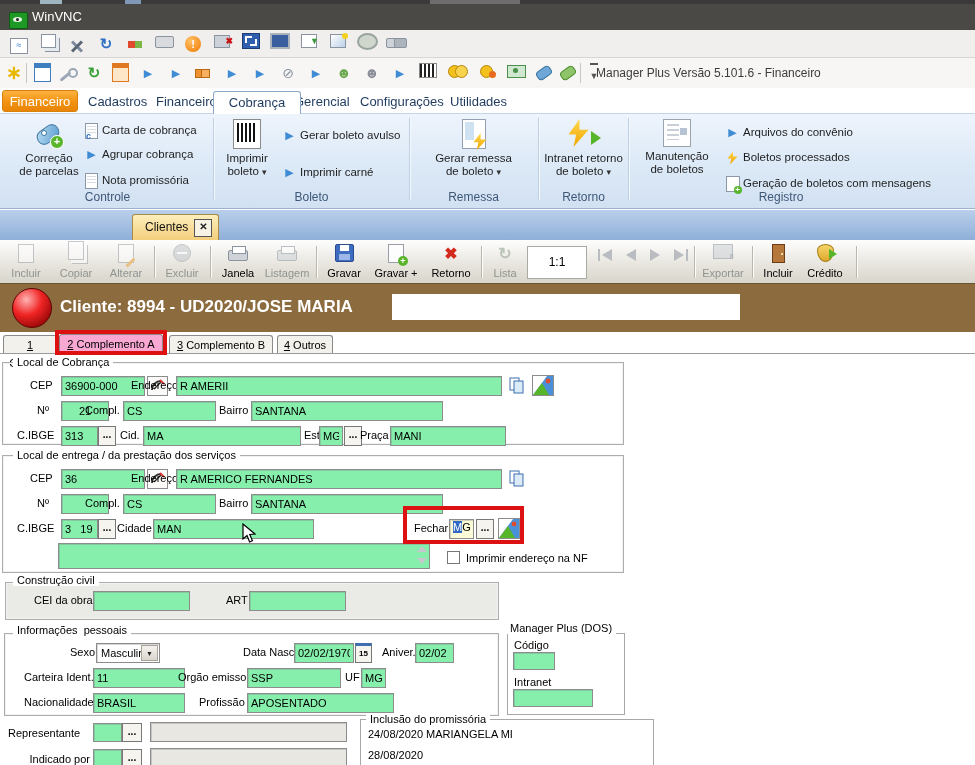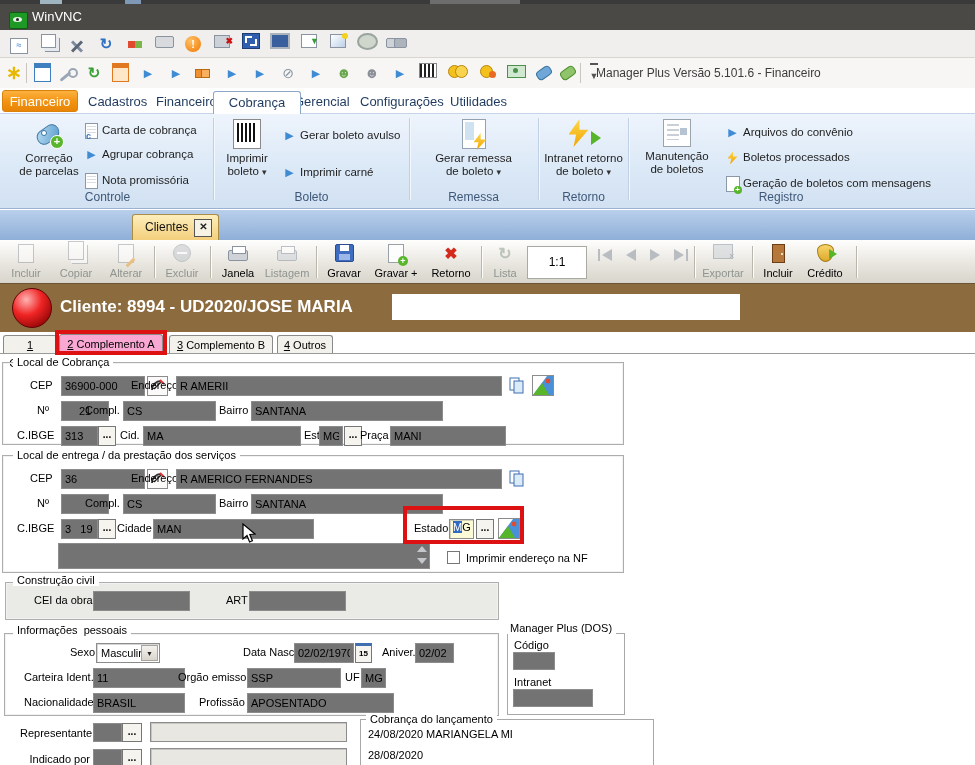--- a/index.html
+++ b/index.html
@@ -84,21 +84,21 @@
   
   .ptab{position:absolute;top:335px;height:19px;background:#f3f1ec;border:1px solid #8a8a8a;border-bottom:none;border-radius:3px 3px 0 0;
         font-size:11px;line-height:18px;text-align:center;box-sizing:border-box;}
   .ptab.active{background:#f9a8d4;top:334px;height:21px;z-index:2;}
   #ptab-annot{position:absolute;left:55px;top:330px;width:112px;height:25px;border:4px solid #dd1111;box-sizing:border-box;z-index:3;pointer-events:none;}
   #tabline{position:absolute;left:0;top:353px;width:975px;height:1px;background:#9a9a9a;z-index:1;}
   
   .fs{position:absolute;border:1px solid #adadad;box-shadow:inset 0 0 0 1px #f2f2f2;}
   .fcap{position:absolute;font-size:11px;background:#fff;padding:0 4px;white-space:pre;z-index:2;}
   .lbl{position:absolute;font-size:11px;white-space:pre;}
-  .inp{position:absolute;font-family:"Liberation Sans",sans-serif;font-size:11px;background:#737373;color:#000;
+  .inp{position:absolute;font-family:"Liberation Sans",sans-serif;font-size:11px;background:#86efac;color:#000;
        border:1px solid #8c8c8c;box-shadow:inset 1px 1px 0 rgba(120,120,120,.3);padding:1px 3px;box-sizing:border-box;height:20px;}
   .inp.center{text-align:center;}
   .inp:disabled,.inp.gray{background:#e9e7e2;}
   .dots{position:absolute;width:18px;height:20px;background:#f6f4ef;border:1px solid #777;box-sizing:border-box;
         font-size:10px;font-weight:bold;text-align:center;line-height:16px;}
   .icbtn{position:absolute;width:21px;height:20px;background:#fbfaf8;border:1px solid #8c8c8c;box-sizing:border-box;}
   .combo{position:absolute;background:#fff;border:1px solid #8c8c8c;box-shadow:inset 1px 1px 0 rgba(120,120,120,.3);box-sizing:border-box;height:20px;font-size:11px;}
   .combo .ctext{position:absolute;left:4px;top:3px;}
   .combo .cbtn{position:absolute;right:1px;top:1px;bottom:1px;width:15px;background:linear-gradient(#f4f2ee,#d9d5cd);border:1px solid #a8a49c;font-size:7px;line-height:15px;text-align:center;color:#222;}
   .redbox{position:absolute;border:4px solid #dd1111;box-sizing:border-box;z-index:4;pointer-events:none;}
@@ -402,21 +402,21 @@
   <input class="inp center" style="left: 61px; top: 494px; width: 48px;" value="">
   <span class="lbl" style="left:85px;top:497px;width:33px;text-align:right;">Compl.</span>
   <input class="inp" style="left: 123px; top: 494px; width: 93px;" value="CS">
   <span class="lbl" style="left:219px;top:497px;width:28px;text-align:right;">Bairro</span>
   <input class="inp" style="left: 251px; top: 494px; width: 192px;" value="SANTANA">
   <span class="lbl" style="left:17px;top:522px;">C.IBGE</span>
   <input class="inp" style="left: 61px; top: 519px; width: 37px; white-space: pre;" value="3   19">
   <span class="dots" style="left:98px;top:519px;">...</span>
   <span class="lbl" style="left:117px;top:522px;">Cidade</span>
   <input class="inp" style="left: 153px; top: 519px; width: 161px;" value="MAN">
-  <span class="lbl" style="left:414px;top:522px;">Estado</span>
+  <span class="lbl" style="left:414px;top:522px;">Fechar</span>
   <span class="inp seltext" style="left:449px;top:519px;width:25px;background:#fbfbd8;"><span class="sel">M</span><span>G</span></span>
   <span class="dots" style="left:476px;top:519px;">...</span>
   <span class="icbtn" style="left:498px;top:518px;width:22px;height:21px;"><svg width="20" height="19" viewBox="0 0 20 19">
         <rect x="0" y="0" width="20" height="19" fill="#fff"></rect>
         <polygon points="0,19 14,0 20,0 20,19" fill="#4a90d9"></polygon>
         <polygon points="0,19 9,7 16,19" fill="#57b529"></polygon>
         <circle cx="15" cy="5" r="2.4" fill="#e04a2f"></circle>
       </svg></span>
   <div class="redbox" style="left:403px;top:506px;width:121px;height:38px;"></div>
   <div class="inp" style="left:58px;top:543px;width:372px;height:26px;"></div>
@@ -455,31 +455,31 @@
   <span class="lbl" style="left:199px;top:696px;width:45px;text-align:right;">Profissão</span>
   <input class="inp" style="left: 247px; top: 693px; width: 147px;" value="APOSENTADO">
 
   <span class="fcap" style="left:506px;top:622px;">Manager Plus (DOS)</span>
   <div class="grp2" style="left:507px;top:633px;width:116px;height:80px;"></div>
   <span class="lbl" style="left:514px;top:639px;">Código</span>
   <input class="inp" style="left: 513px; top: 652px; width: 42px; height: 18px;" value="">
   <span class="lbl" style="left:514px;top:676px;">Intranet</span>
   <input class="inp" style="left: 513px; top: 689px; width: 80px; height: 18px;" value="">
 
-  <span class="lbl" style="left:20px;top:727px;width:70px;text-align:left;">Representante</span>
+  <span class="lbl" style="left:8px;top:727px;width:70px;text-align:left;">Representante</span>
   <input class="inp" style="left: 93px; top: 723px; width: 29px; height: 19px;" value="">
   <span class="dots" style="left:122px;top:723px;width:20px;height:19px;">...</span>
   <input class="inp gray" style="left: 150px; top: 722px; width: 197px; height: 20px;" disabled="" value="">
   <span class="lbl" style="left:20px;top:753px;width:70px;text-align:right;">Indicado por</span>
   <input class="inp" style="left: 93px; top: 749px; width: 29px; height: 19px;" value="">
   <span class="dots" style="left:122px;top:749px;width:20px;height:19px;">...</span>
   <input class="inp gray" style="left: 150px; top: 748px; width: 197px; height: 20px;" disabled="" value="">
 
   <div class="grp2" style="left:360px;top:719px;width:292px;height:46px;border-bottom:none;"></div>
-  <span class="fcap" style="left:366px;top:713px;">Cobrança do lançamento</span>
+  <span class="fcap" style="left:366px;top:713px;">Inclusão do promissória</span>
   <span class="lbl" style="left:368px;top:728px;">24/08/2020 MARIANGELA MI</span>
   <span class="lbl" style="left:368px;top:749px;">28/08/2020</span>
 
   <span class="abs" style="left:242px;top:523px;z-index:9;">
     <svg width="14" height="21" viewBox="0 0 14 21">
         <path d="M1 1 L1 16 L5 12.5 L7.6 19 L10.4 17.8 L7.8 11.5 L13 11 Z" fill="#fff" stroke="#000" stroke-width="1.2"></path>
       </svg>
   </span>
 
 </div>

